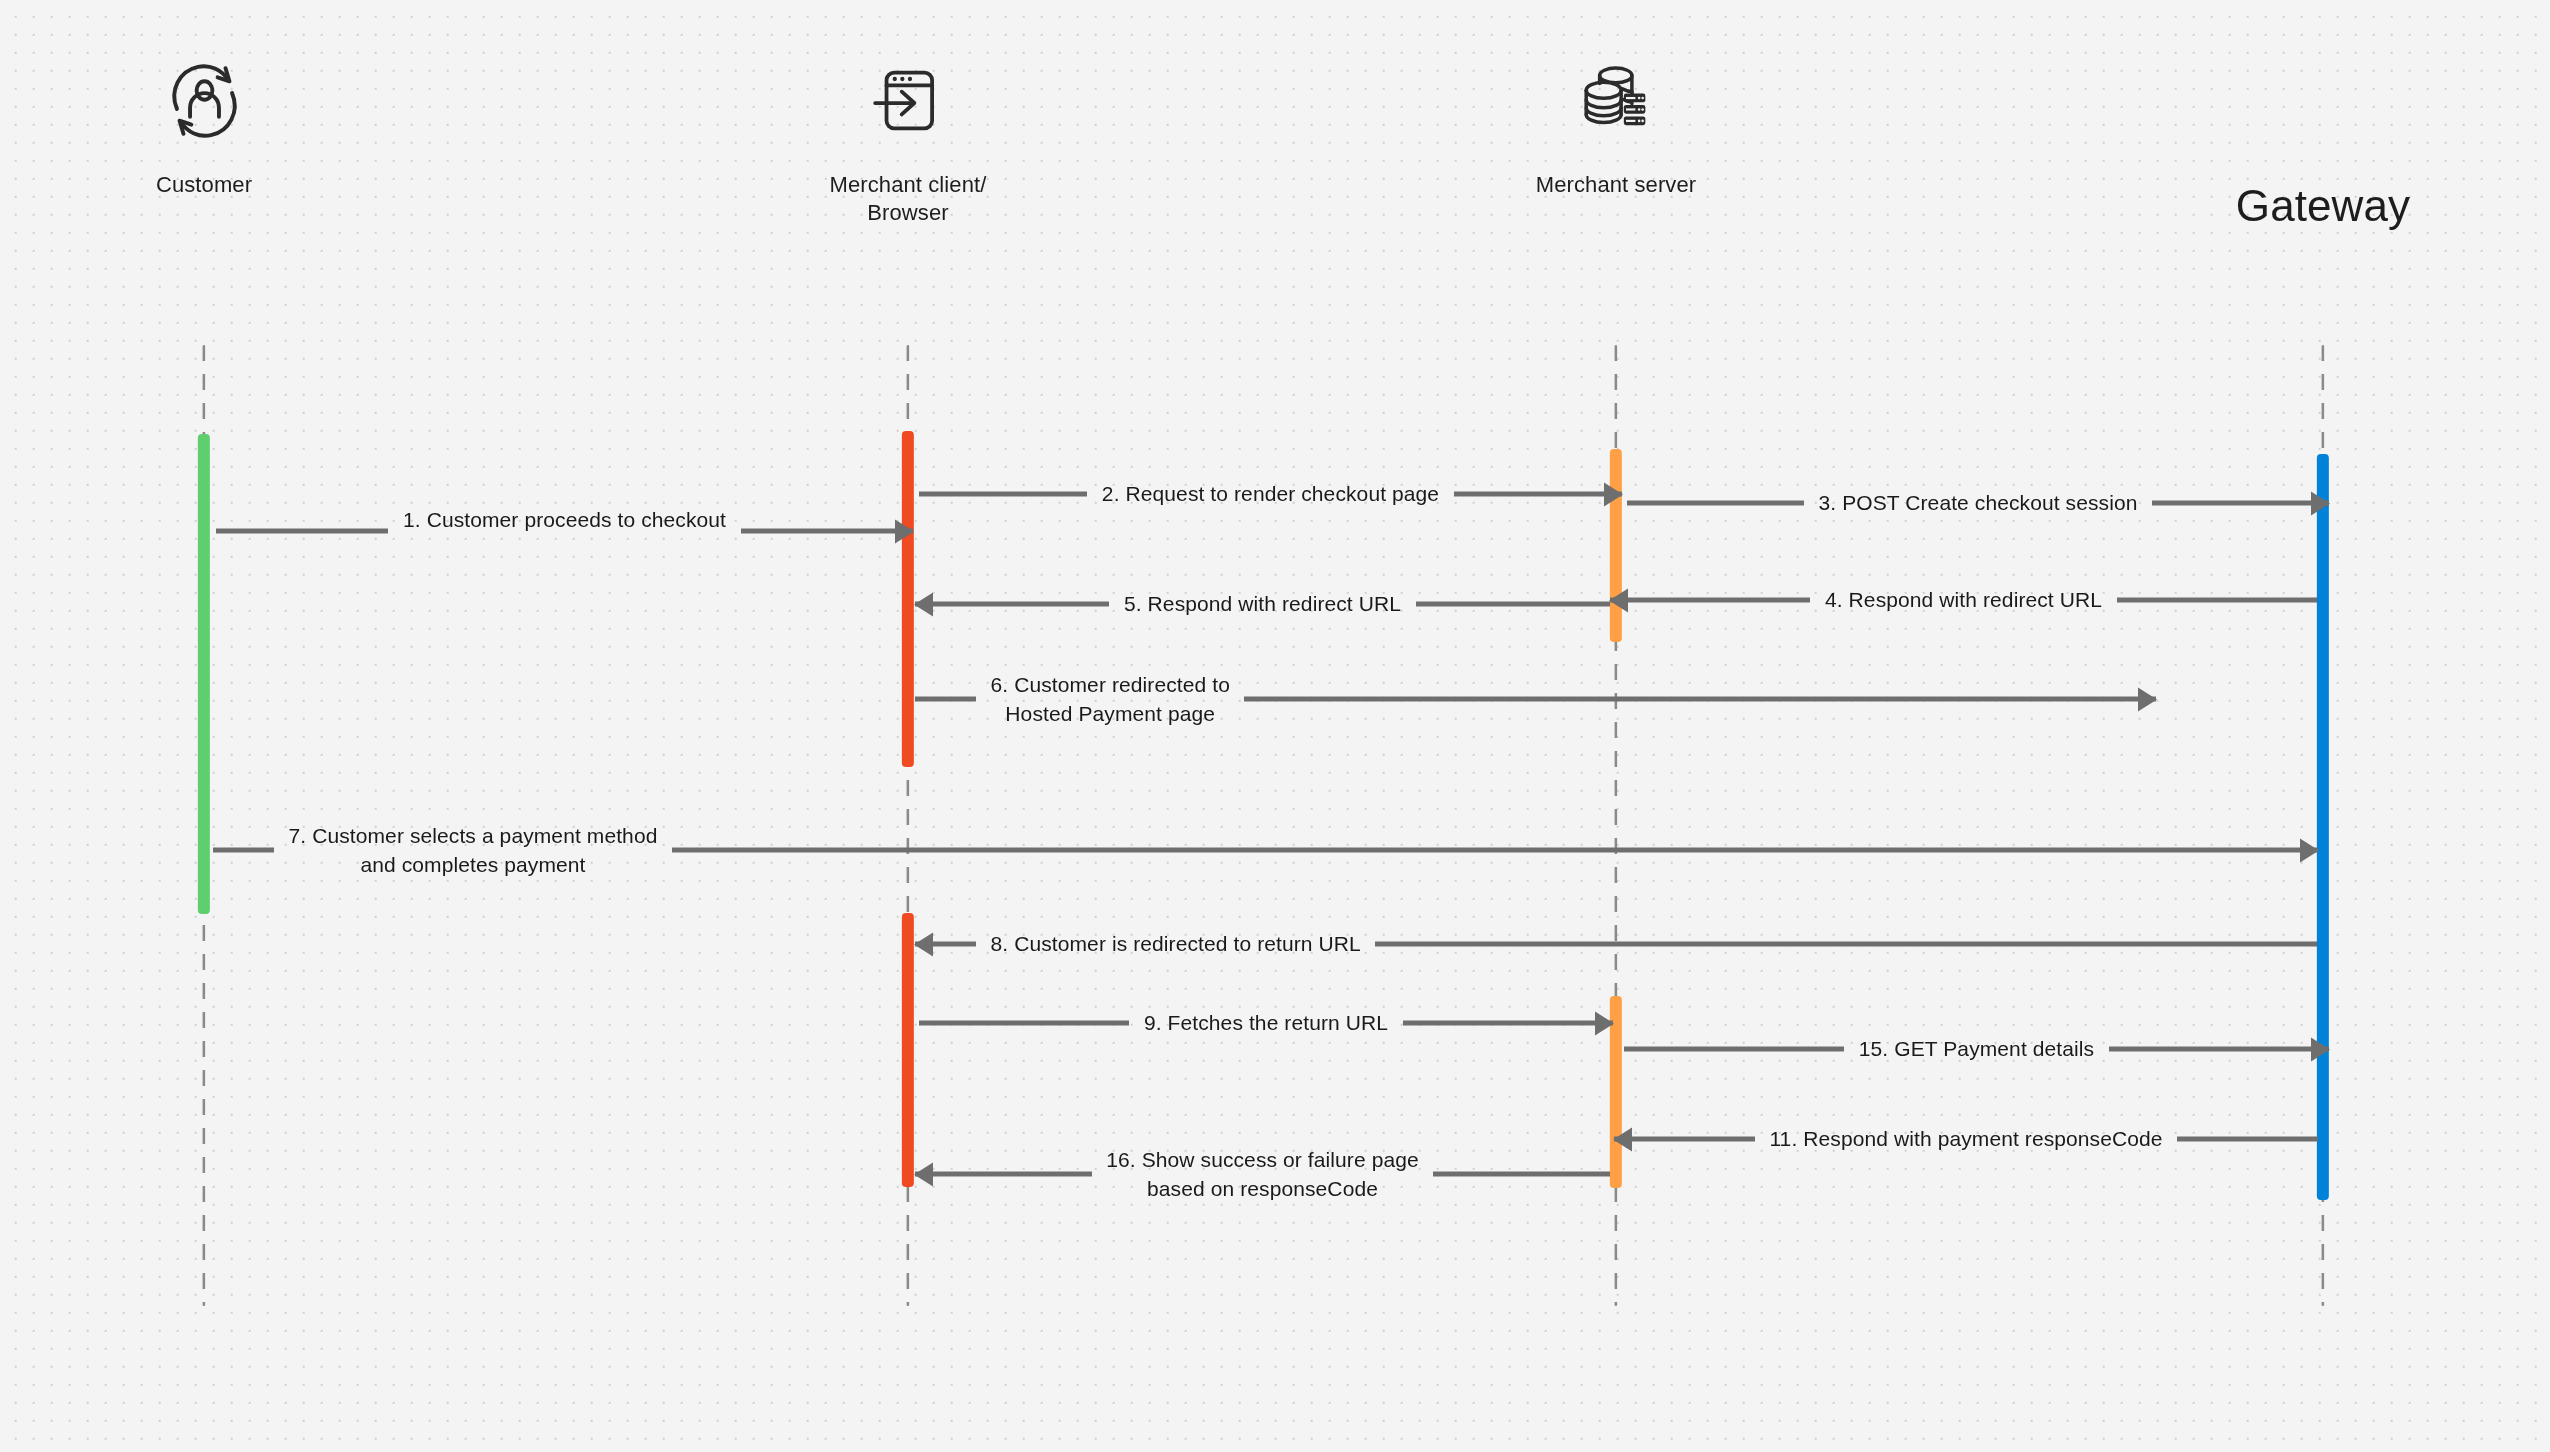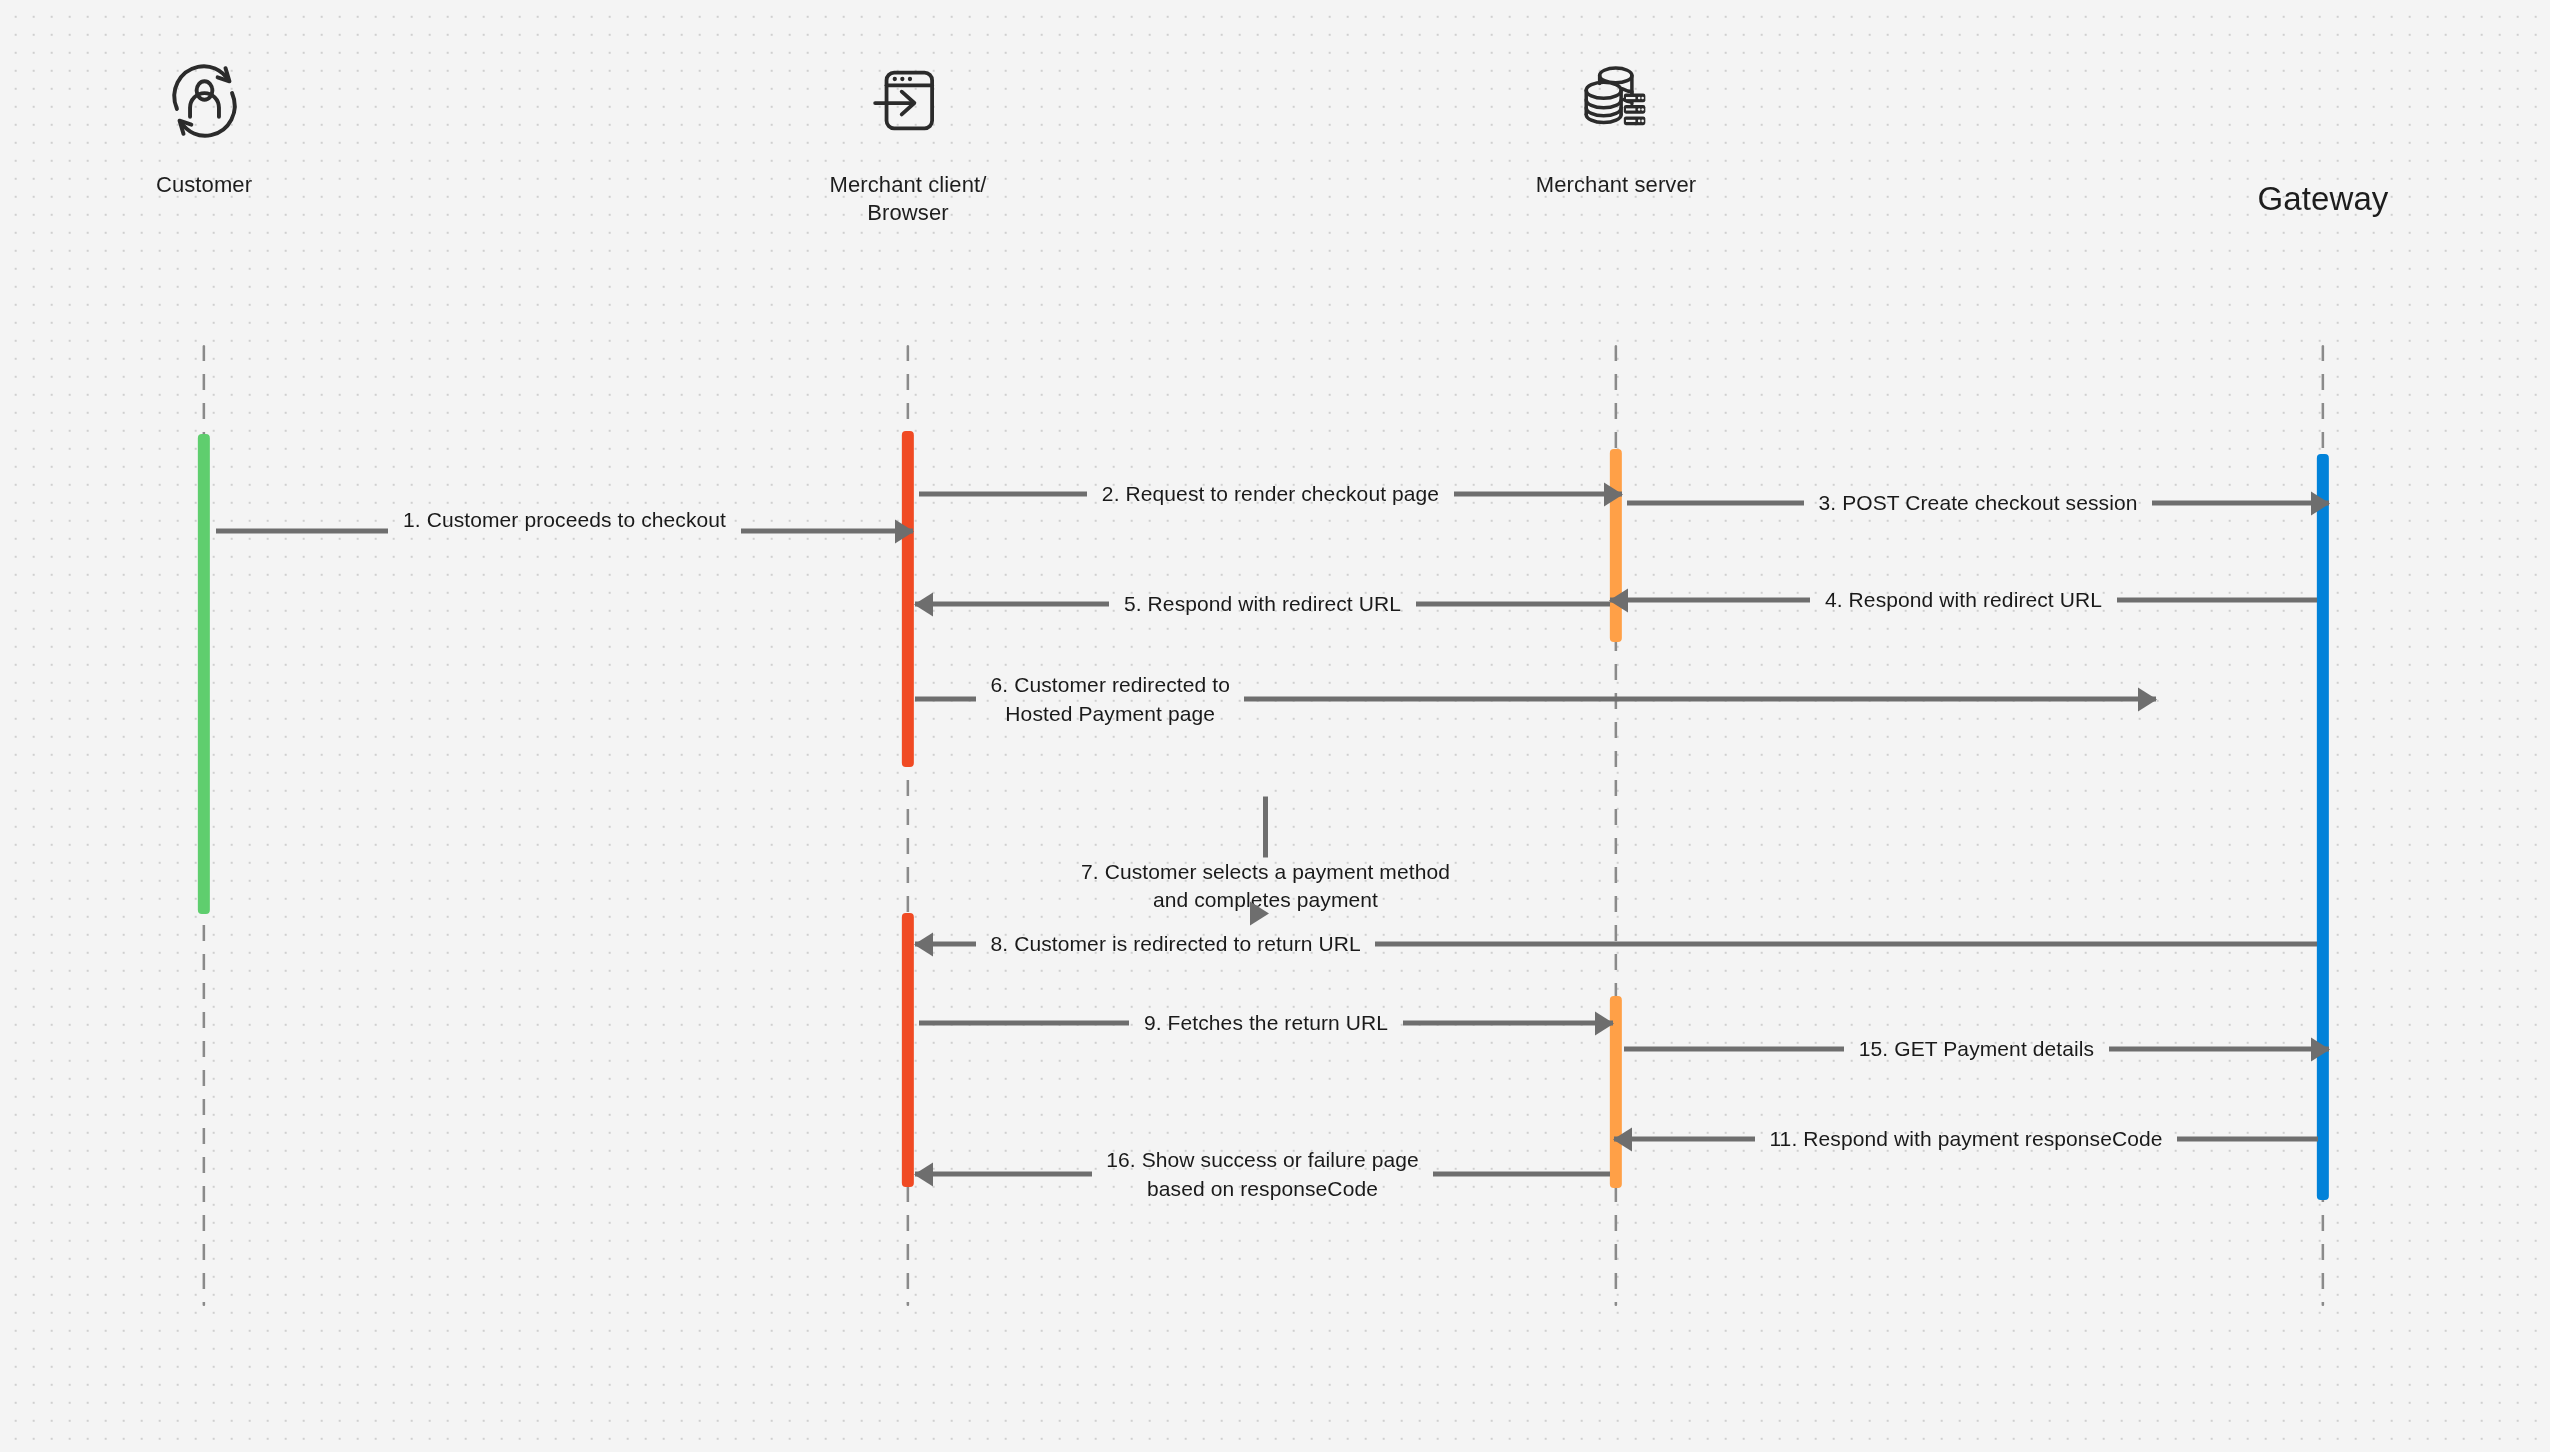--- a/index.html
+++ b/index.html
@@ -42,21 +42,21 @@
   .participant .p-label {
     margin-top: 26px;
     font-size: 22px;
     line-height: 1.28;
     color: #1d1d1d;
     text-align: center;
     white-space: pre-line;
     letter-spacing: 0.1px;
   }
   .participant.title-only .p-label {
-    font-size: 33px;
+    font-size: 44px;
     margin-top: 0;
   }
 
   
   .lifeline {
     position: absolute;
     width: 3.3px;
     transform: translateX(-50%);
     background-image: linear-gradient(to bottom, #8a8a8a 0 15.6px, transparent 15.6px 29px);
     background-size: 3.3px 29px;
@@ -232,21 +232,21 @@
     <div class="msg-line"></div>
   </div>
 
   <div class="message" style="left:915px; width:1241px; top:699px;">
     <div class="msg-line" style="flex:0 0 61px;"></div>
     <div class="msg-label">6. Customer redirected to
 Hosted Payment page</div>
     <div class="msg-line head-right"></div>
   </div>
 
-  <div class="message" style="left:213px; width:2105px; top:830px;flex-direction:column;">
+  <div class="message" style="left:213px; width:2105px; top:850px;">
     <div class="msg-line" style="flex:0 0 61px;"></div>
     <div class="msg-label">7. Customer selects a payment method
 and completes payment</div>
     <div class="msg-line head-right"></div>
   </div>
 
   <div class="message" style="left:915px; width:1402px; top:944px;">
     <div class="msg-line head-left" style="flex:0 0 61px;"></div>
     <div class="msg-label">8. Customer is redirected to return URL</div>
     <div class="msg-line"></div>

